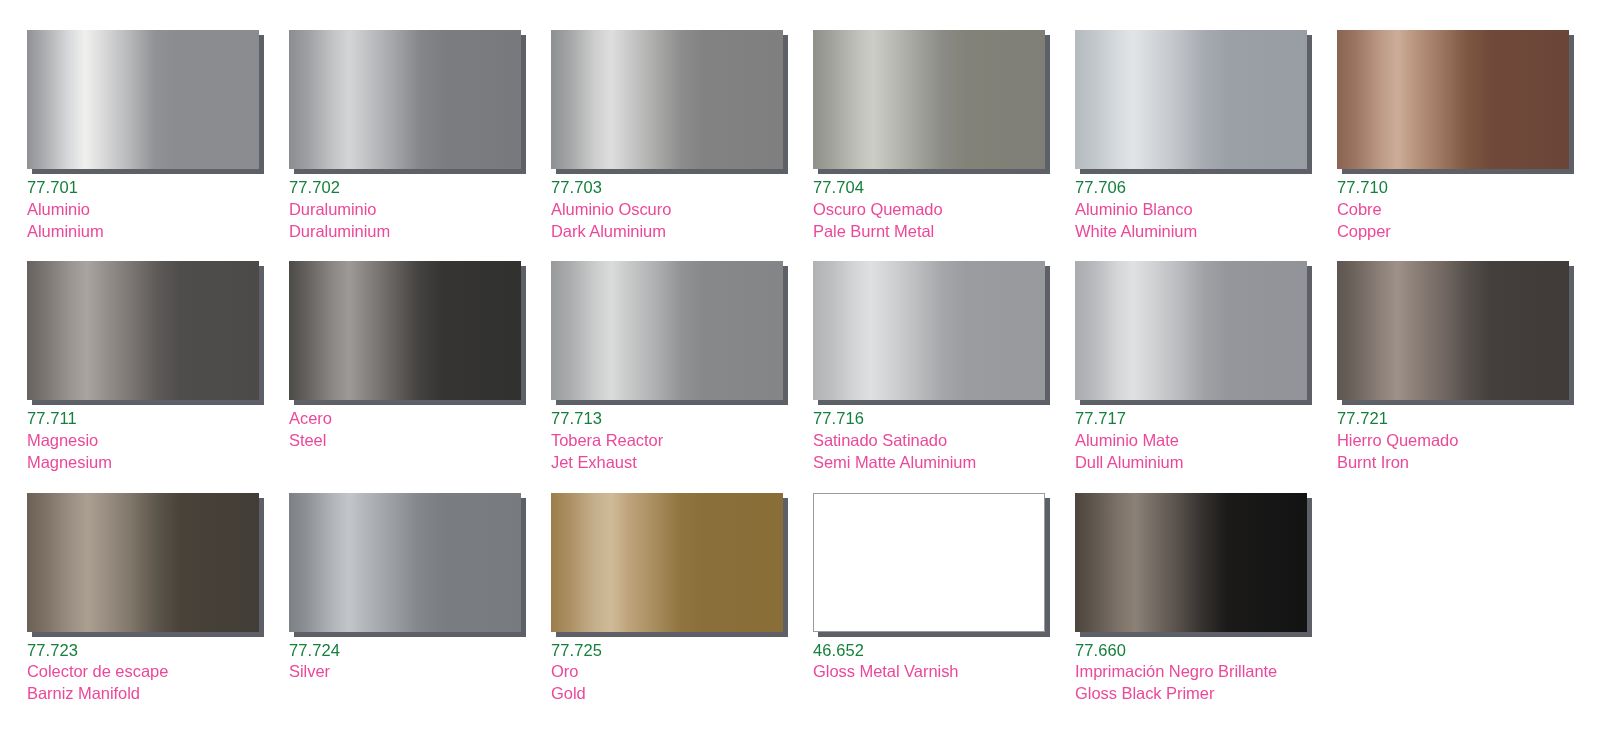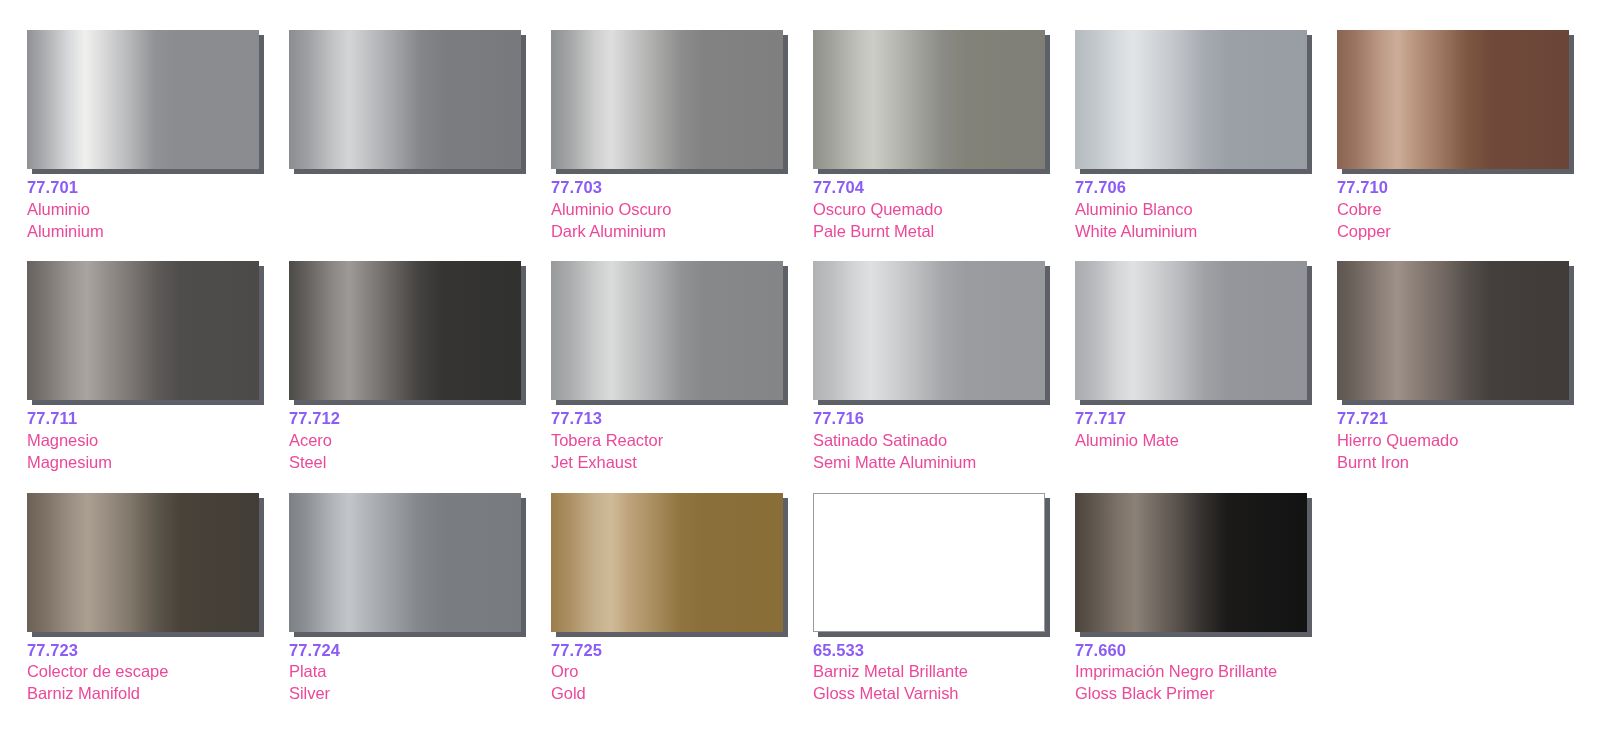--- a/index.html
+++ b/index.html
@@ -67,23 +67,23 @@
   .swatch.bordered {
     border: 1px solid #9a9a9a;
   }
 
   .labels {
     margin-top: 8px;
     line-height: 1.32;
   }
 
   .code {
-    font-weight: bold;
+    font-weight: normal;
     font-size: 16.5px;
-    color: #8b5cf6;
+    color: #15803d;
     letter-spacing: 0.1px;
     white-space: nowrap;
   }
 
   .name-es, .name-en {
     font-size: 16.5px;
     color: #ec4899;
     white-space: nowrap;
     letter-spacing: -0.05px;
   }
@@ -102,20 +102,25 @@
           <div class="code">77.701</div>
           <div class="name-es">Aluminio</div>
           <div class="name-en">Aluminium</div>
         </div>
       </div>
       <div class="cell">
         <div class="swatch-wrap">
           <div class="swatch-shadow" style="background: rgb(93, 96, 102);"></div>
           <div class="swatch" style="background: linear-gradient(to right, rgb(139, 141, 144) 0%, rgb(157, 159, 162) 8%, rgb(194, 196, 198) 19%, rgb(212, 213, 214) 26%, rgb(195, 196, 198) 33%, rgb(164, 166, 169) 45%, rgb(133, 135, 138) 56%, rgb(123, 125, 128) 66%, rgb(120, 121, 124) 100%);"></div>
         </div>
+        <div class="labels">
+          <div class="code">77.702</div>
+          <div class="name-es">Duraluminio</div>
+          <div class="name-en">Duraluminium</div>
+        </div>
       </div>
       <div class="cell">
         <div class="swatch-wrap">
           <div class="swatch-shadow" style="background: rgb(93, 96, 102);"></div>
           <div class="swatch" style="background: linear-gradient(to right, rgb(141, 143, 144) 0%, rgb(164, 165, 166) 8%, rgb(205, 206, 205) 19%, rgb(221, 222, 221) 26%, rgb(202, 203, 202) 33%, rgb(171, 171, 170) 45%, rgb(140, 141, 140) 56%, rgb(129, 130, 129) 66%, rgb(126, 127, 126) 100%);"></div>
         </div>
         <div class="labels">
           <div class="code">77.703</div>
           <div class="name-es">Aluminio Oscuro</div>
           <div class="name-en">Dark Aluminium</div>
@@ -164,21 +169,20 @@
           <div class="name-es">Magnesio</div>
           <div class="name-en">Magnesium</div>
         </div>
       </div>
       <div class="cell">
         <div class="swatch-wrap">
           <div class="swatch-shadow" style="background: rgb(93, 96, 102);"></div>
           <div class="swatch" style="background: linear-gradient(to right, rgb(76, 74, 71) 0%, rgb(101, 98, 95) 8%, rgb(139, 136, 133) 19%, rgb(156, 153, 150) 26%, rgb(136, 133, 130) 33%, rgb(101, 98, 96) 45%, rgb(68, 66, 64) 56%, rgb(53, 52, 51) 66%, rgb(49, 49, 48) 100%);"></div>
         </div>
         <div class="labels">
-          <div class="code">77.712</div>
           <div class="name-es">Acero</div>
           <div class="name-en">Steel</div>
         </div>
       </div>
       <div class="cell">
         <div class="swatch-wrap">
           <div class="swatch-shadow" style="background: rgb(93, 96, 102);"></div>
           <div class="swatch" style="background: linear-gradient(to right, rgb(152, 154, 155) 0%, rgb(169, 171, 172) 8%, rgb(203, 205, 205) 19%, rgb(218, 220, 220) 26%, rgb(201, 203, 203) 33%, rgb(174, 176, 177) 45%, rgb(145, 147, 149) 56%, rgb(134, 136, 137) 66%, rgb(131, 133, 134) 100%);"></div>
         </div>
         <div class="labels">
@@ -199,20 +203,21 @@
         </div>
       </div>
       <div class="cell">
         <div class="swatch-wrap">
           <div class="swatch-shadow" style="background: rgb(93, 96, 102);"></div>
           <div class="swatch" style="background: linear-gradient(to right, rgb(169, 171, 174) 0%, rgb(183, 185, 188) 8%, rgb(212, 213, 215) 18%, rgb(224, 225, 227) 25%, rgb(210, 211, 213) 33%, rgb(185, 187, 190) 45%, rgb(159, 161, 165) 56%, rgb(148, 150, 155) 66%, rgb(145, 147, 152) 100%);"></div>
         </div>
         <div class="labels">
           <div class="code">77.717</div>
           <div class="name-es">Aluminio Mate</div>
+          <div class="name-en">Dull Aluminium</div>
         </div>
       </div>
       <div class="cell">
         <div class="swatch-wrap">
           <div class="swatch-shadow" style="background: rgb(93, 96, 102);"></div>
           <div class="swatch" style="background: linear-gradient(to right, rgb(94, 85, 80) 0%, rgb(111, 100, 94) 8%, rgb(141, 129, 122) 19%, rgb(157, 145, 138) 26%, rgb(141, 129, 121) 33%, rgb(116, 106, 99) 45%, rgb(85, 80, 75) 56%, rgb(68, 63, 60) 66%, rgb(64, 59, 56) 100%);"></div>
         </div>
         <div class="labels">
           <div class="code">77.721</div>
           <div class="name-es">Hierro Quemado</div>
@@ -230,43 +235,41 @@
           <div class="name-en">Barniz Manifold</div>
         </div>
       </div>
       <div class="cell">
         <div class="swatch-wrap">
           <div class="swatch-shadow" style="background: rgb(93, 96, 102);"></div>
           <div class="swatch" style="background: linear-gradient(to right, rgb(125, 129, 134) 0%, rgb(142, 146, 151) 8%, rgb(178, 182, 186) 19%, rgb(195, 198, 201) 26%, rgb(178, 181, 185) 33%, rgb(154, 157, 162) 45%, rgb(131, 134, 139) 56%, rgb(122, 125, 130) 66%, rgb(119, 122, 127) 100%);"></div>
         </div>
         <div class="labels">
           <div class="code">77.724</div>
-          <div class="name-es">Plata</div>
           <div class="name-en">Silver</div>
         </div>
       </div>
       <div class="cell">
         <div class="swatch-wrap">
           <div class="swatch-shadow" style="background: rgb(93, 96, 102);"></div>
           <div class="swatch" style="background: linear-gradient(to right, rgb(156, 125, 75) 0%, rgb(172, 144, 100) 8%, rgb(197, 176, 140) 19%, rgb(207, 187, 153) 26%, rgb(191, 165, 126) 33%, rgb(167, 140, 93) 45%, rgb(143, 116, 64) 56%, rgb(138, 111, 58) 66%, rgb(137, 110, 56) 100%);"></div>
         </div>
         <div class="labels">
           <div class="code">77.725</div>
           <div class="name-es">Oro</div>
           <div class="name-en">Gold</div>
         </div>
       </div>
       <div class="cell">
         <div class="swatch-wrap">
           <div class="swatch-shadow" style="background: rgb(93, 96, 102);"></div>
           <div class="swatch bordered" style="background: linear-gradient(to right, rgb(255, 255, 255) 0%, rgb(255, 255, 255) 100%);"></div>
         </div>
         <div class="labels">
-          <div class="code">65.533</div>
-          <div class="name-es">Barniz Metal Brillante</div>
+          <div class="code">46.652</div>
           <div class="name-en">Gloss Metal Varnish</div>
         </div>
       </div>
       <div class="cell">
         <div class="swatch-wrap">
           <div class="swatch-shadow" style="background: rgb(93, 96, 102);"></div>
           <div class="swatch" style="background: linear-gradient(to right, rgb(76, 68, 61) 0%, rgb(95, 86, 78) 8%, rgb(125, 115, 105) 19%, rgb(139, 129, 119) 26%, rgb(119, 110, 101) 33%, rgb(86, 79, 73) 45%, rgb(50, 46, 44) 56%, rgb(27, 26, 25) 66%, rgb(19, 19, 19) 100%);"></div>
         </div>
         <div class="labels">
           <div class="code">77.660</div>

